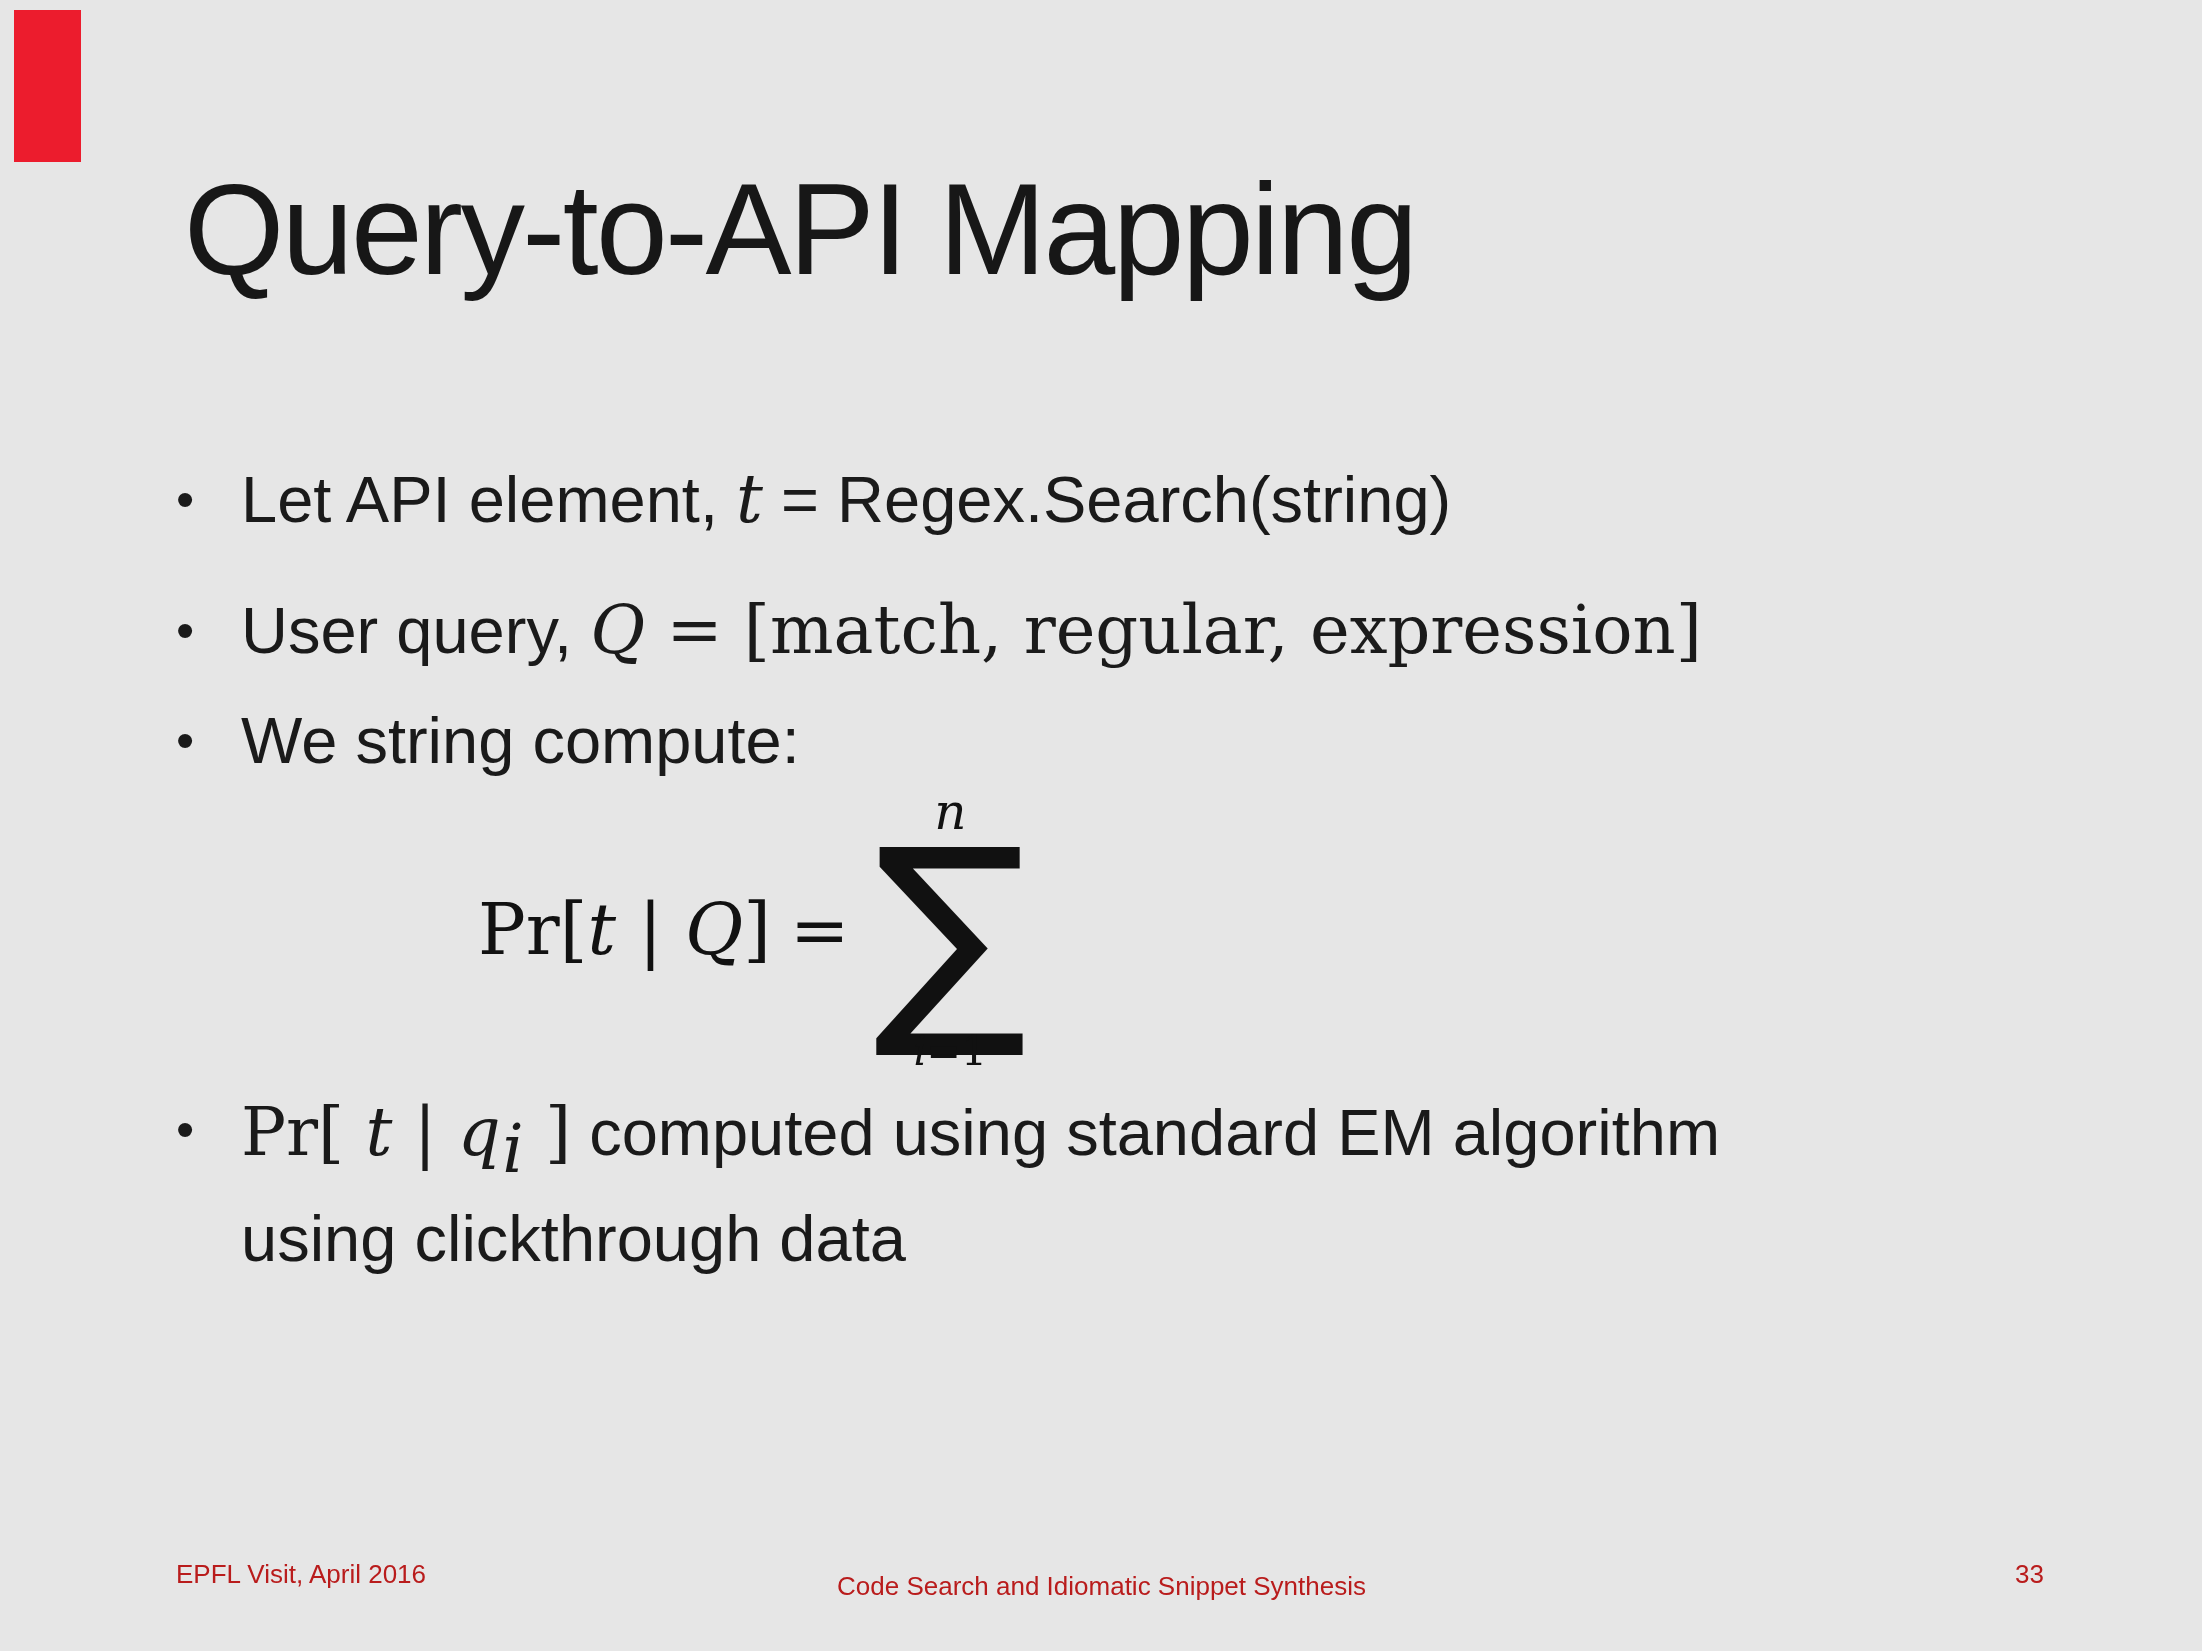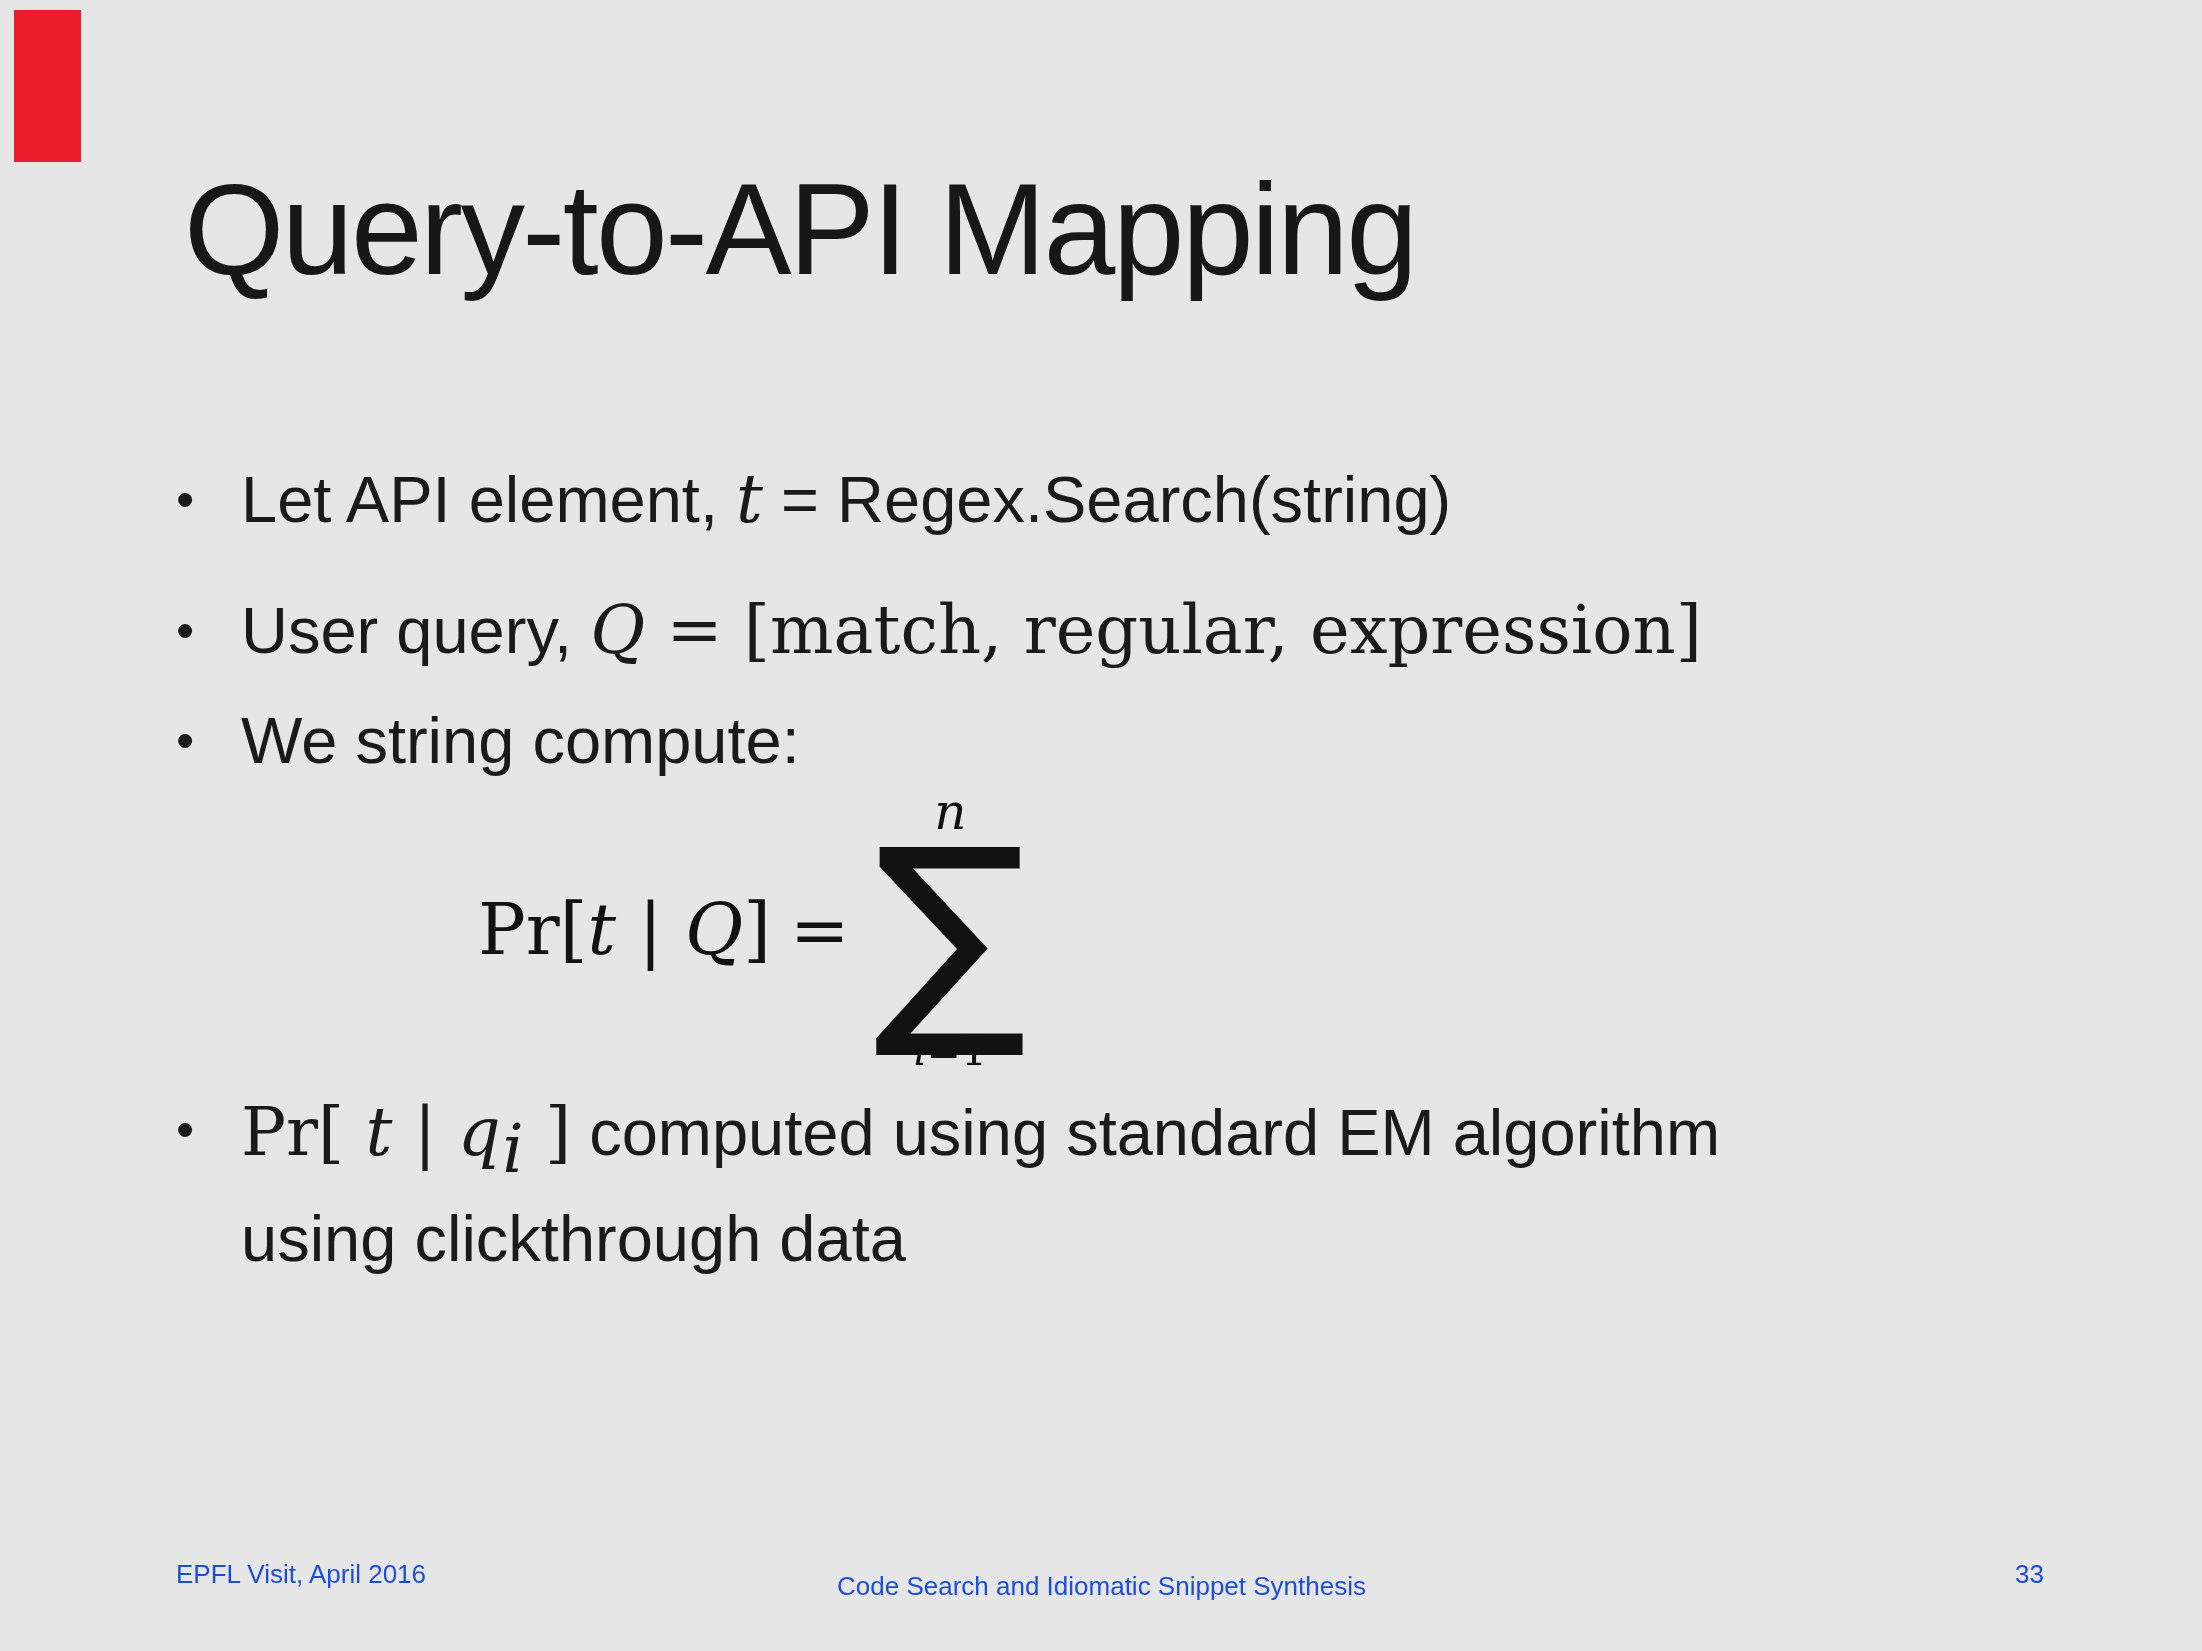--- a/index.html
+++ b/index.html
@@ -170,20 +170,20 @@
       <span class="sigma-sign">∑</span>
       <span class="sigma-lower"><span class="math">i</span><span class="math-rm">=1</span></span>
     </span>
   </div>
 
   <div class="bullet-row b4">
     <span class="bullet-dot">•</span>
     <span style="white-space:normal;"><span class="math-rm">Pr[ </span><span class="math">t</span><span class="math-rm"> | </span><span class="math">q</span><span class="math sub-i">i</span><span class="math-rm"> ]</span><span> computed using standard EM algorithm</span><br><span>using clickthrough data</span></span>
   </div>
 
-  <div class="footer" style="color: #1d4ed8;">
+  <div class="footer" style="color: #b91c1c;">
     <span class="footer-left">EPFL Visit, April 2016</span>
     <span class="footer-center">Code Search and Idiomatic Snippet Synthesis</span>
     <span class="footer-page">33</span>
   </div>
 
 </div>
 
 
 </body></html>

